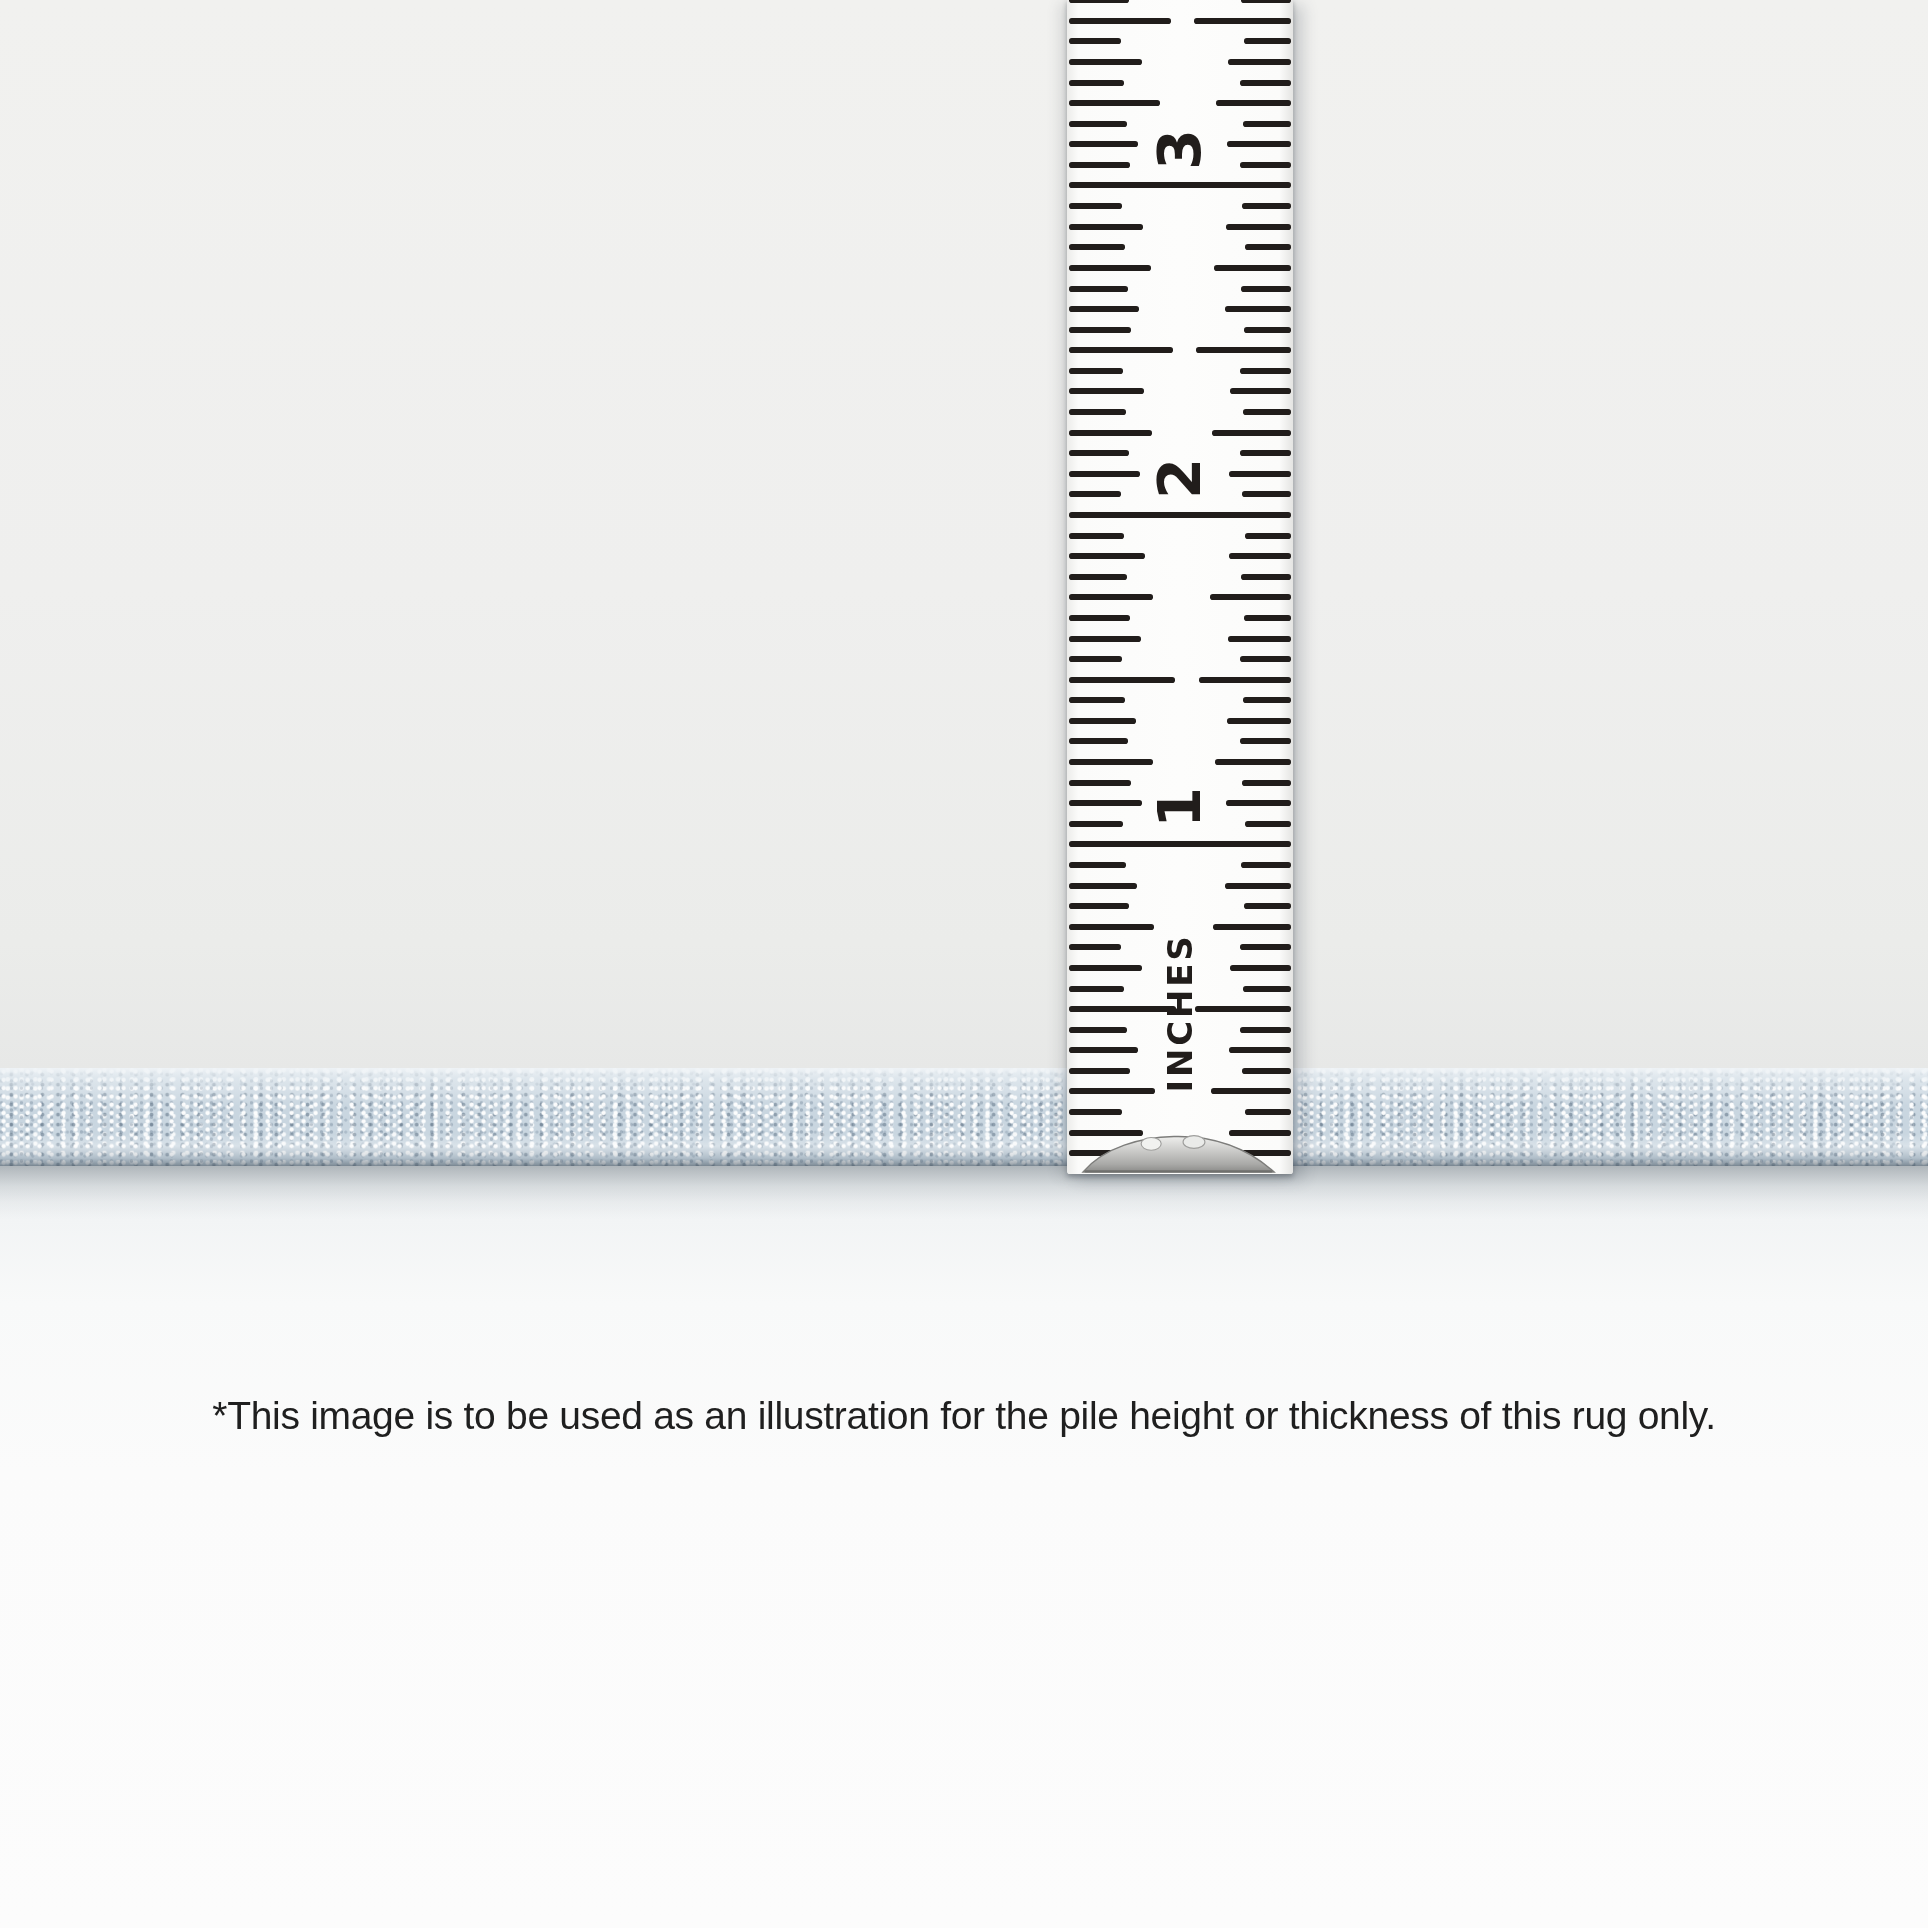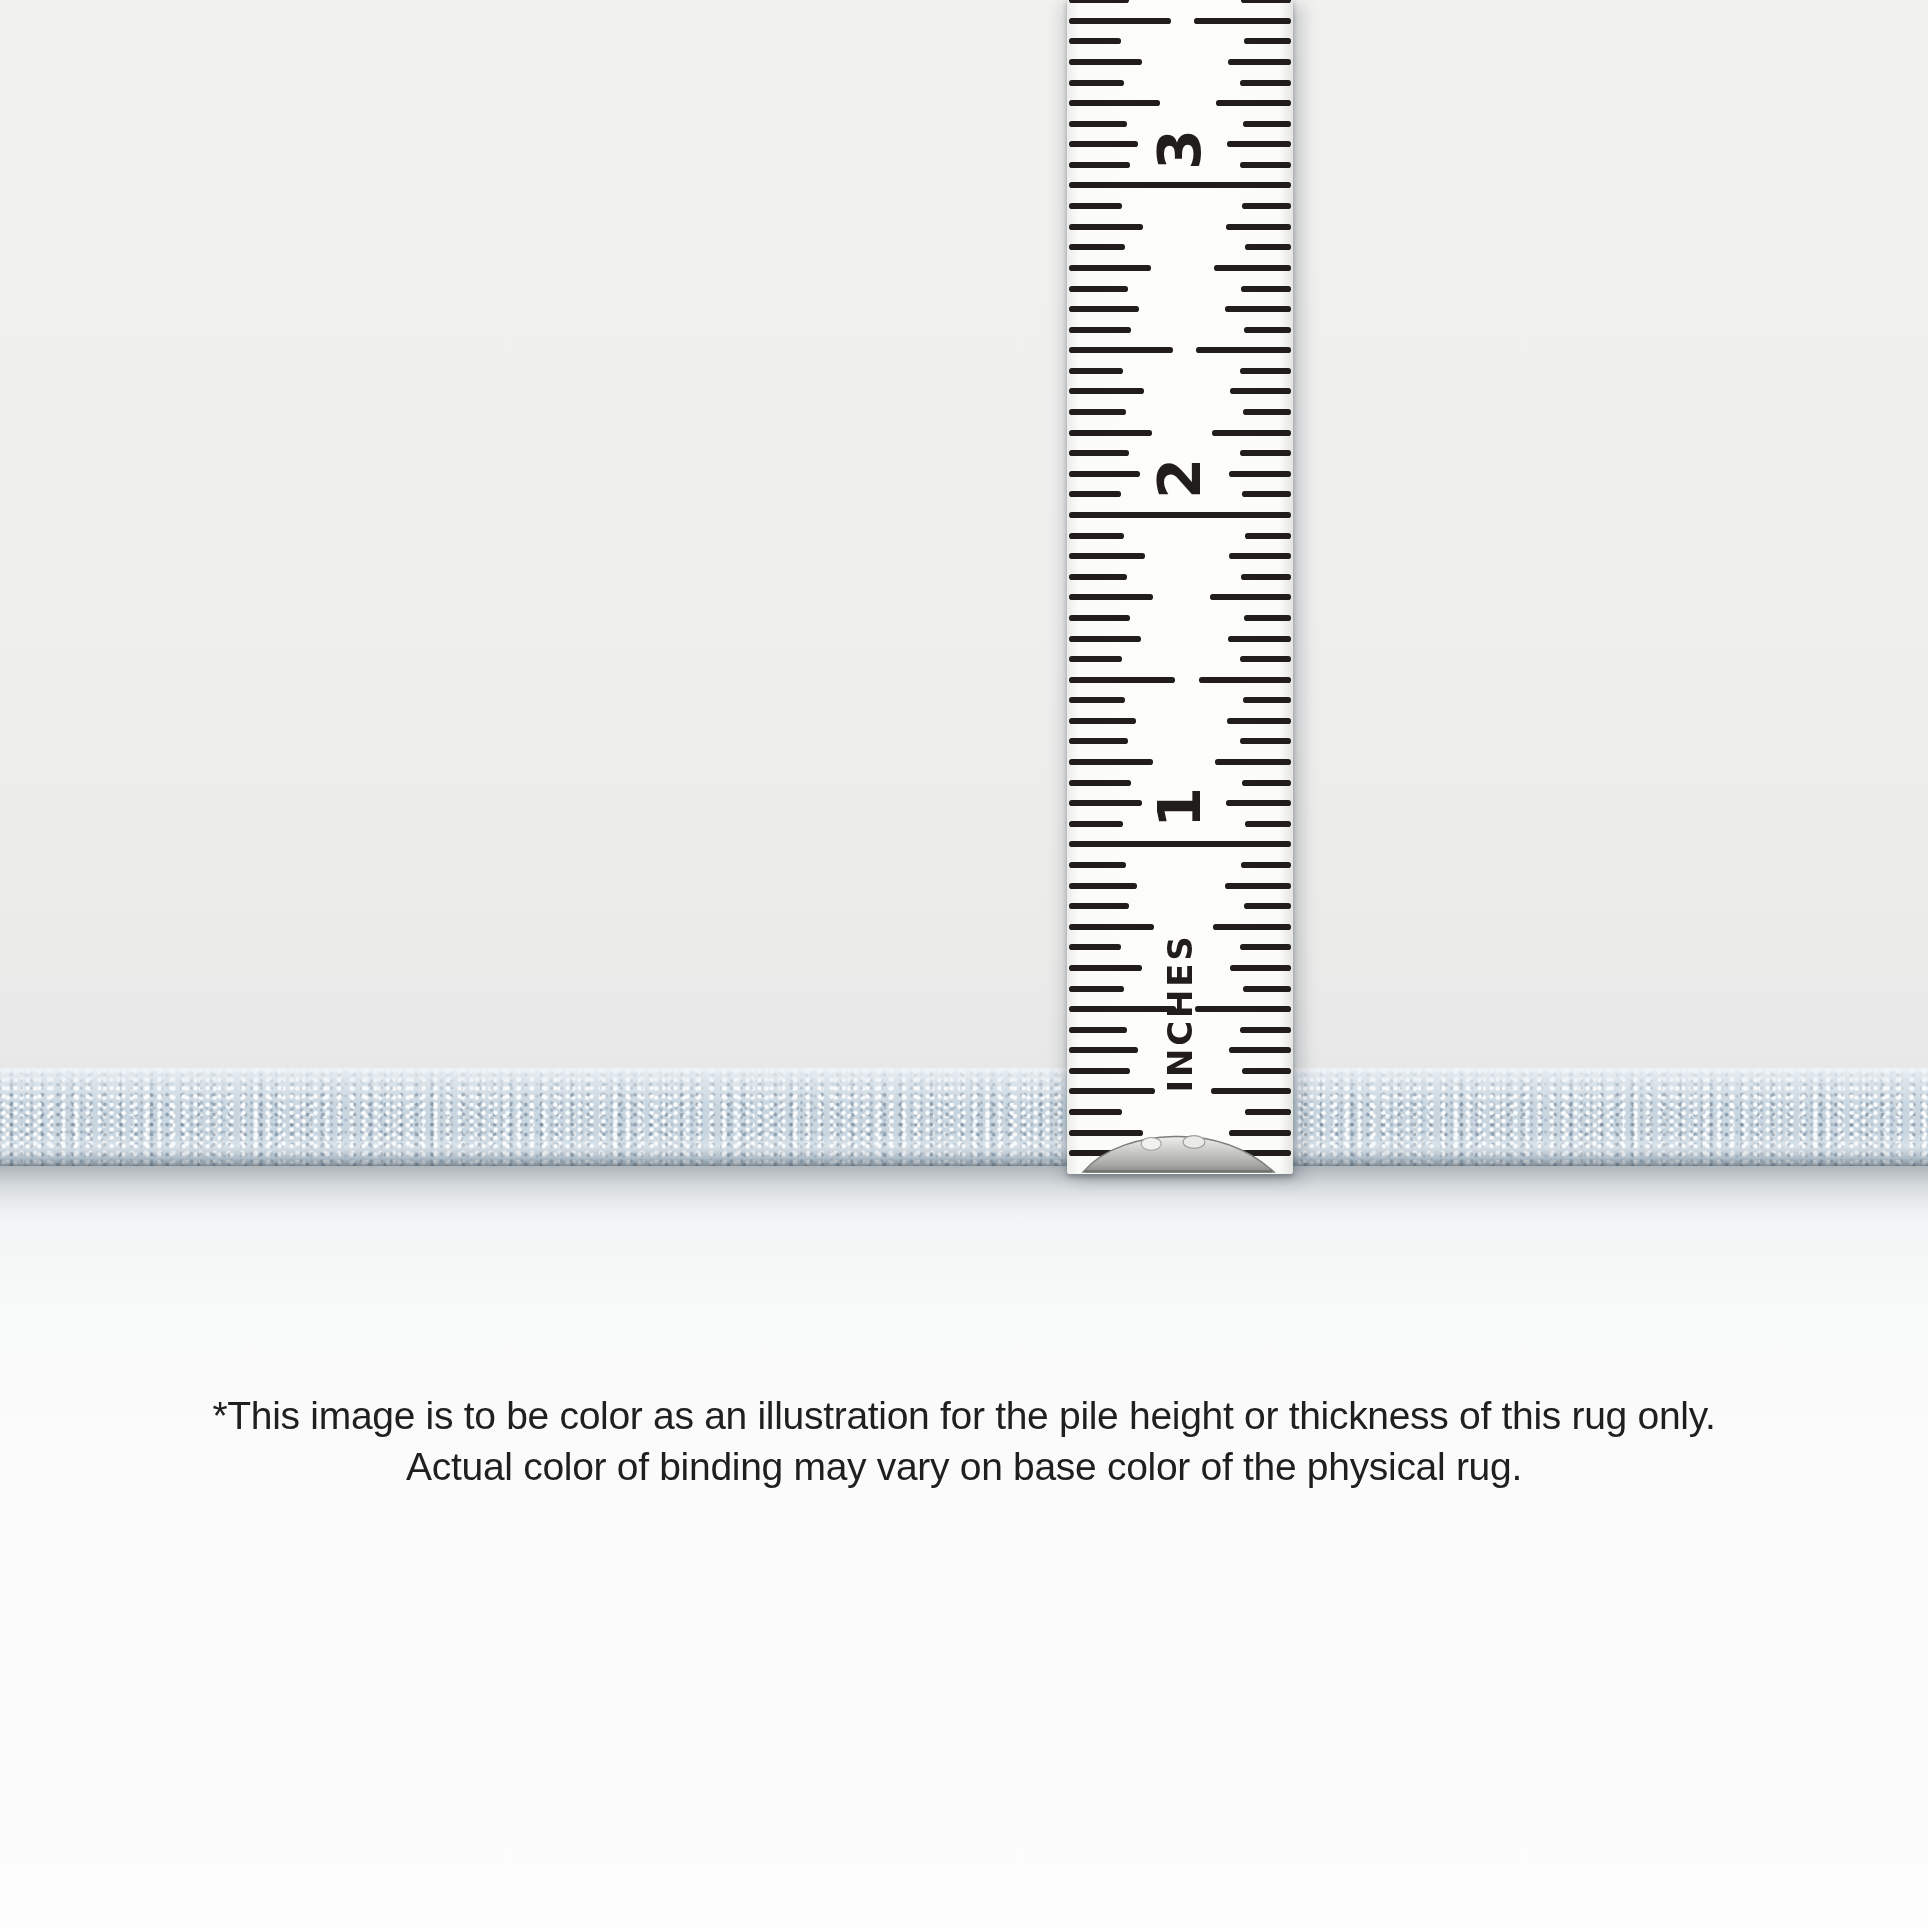--- a/index.html
+++ b/index.html
@@ -224,18 +224,17 @@
         </defs>
         <path d="M2,44 C26,16 66,6 102,5 C144,4 180,15 212,44 Z" fill="url(#mg)" stroke="#7d7d7b" stroke-width="1.5"></path>
         <rect x="4" y="42" width="206" height="2.5" rx="1.2" fill="#6f6f6d"></rect>
         <ellipse cx="77" cy="13" rx="11" ry="7" fill="#f1f2f0" stroke="#9e9e9c" stroke-width="1.2"></ellipse>
         <ellipse cx="124" cy="11" rx="12" ry="7" fill="#eaebe9" stroke="#9e9e9c" stroke-width="1.2"></ellipse>
       </svg>
     </div>
   </div>
 
   <div class="caption">
-    <div>*This image is to be color as an illustration for the pile height or thickness of this rug only.</div>
-    <div>Actual color of binding may vary on base color of the physical rug.</div>
+    <div>*This image is to be used as an illustration for the pile height or thickness of this rug only.</div>
   </div>
 
 </div>
 
 
 </body></html>

